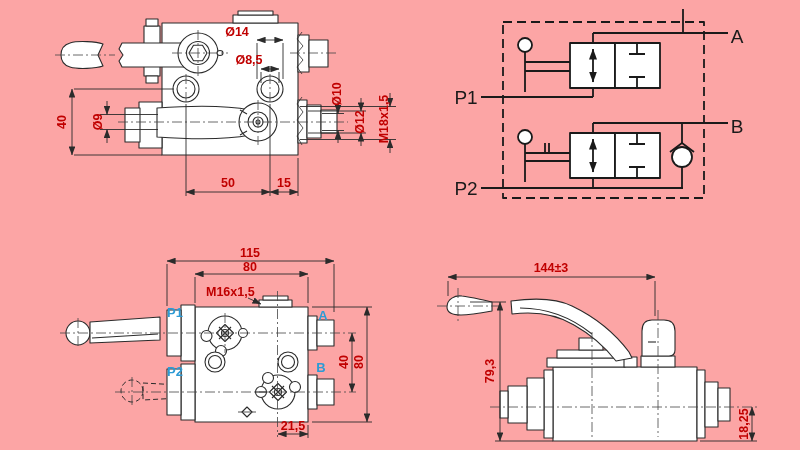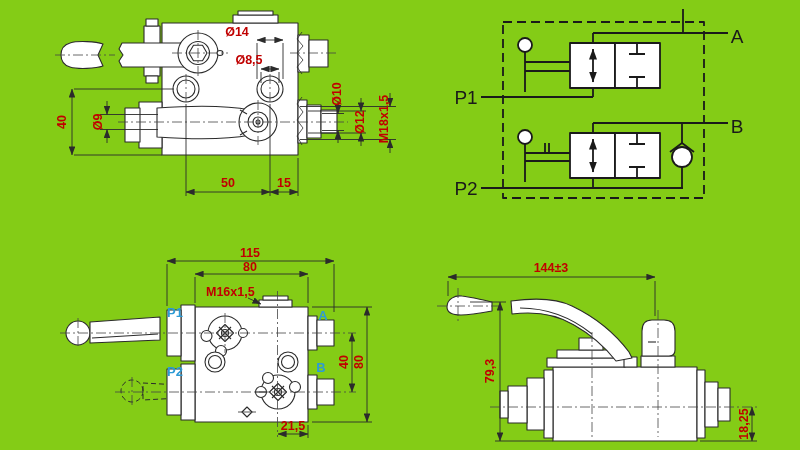--- a/index.html
+++ b/index.html
@@ -1,16 +1,16 @@
 <!DOCTYPE html>
 <html><head>
 <meta charset="utf-8">
 <style>
   html,body{margin:0;padding:0;background:#ffffff;}
-  .sheet{width:800px;height:450px;background:#84cc16;position:relative;overflow:hidden;}
+  .sheet{width:800px;height:450px;background:#fca5a5;position:relative;overflow:hidden;}
   svg{display:block;}
   .ln   {stroke:#2b2b2b;stroke-width:1.1;fill:none;stroke-linejoin:round;}
   .lnw  {stroke:#2b2b2b;stroke-width:1.1;fill:#ffffff;stroke-linejoin:round;}
   .thin {stroke:#2b2b2b;stroke-width:0.8;fill:none;}
   .dimln{stroke:#2b2b2b;stroke-width:0.9;fill:none;}
   .cl   {stroke:#444444;stroke-width:0.8;fill:none;stroke-dasharray:10 3 2 3;}
   .hid  {stroke:#2b2b2b;stroke-width:1;fill:none;stroke-dasharray:5 3;}
   .sch  {stroke:#1a1a1a;stroke-width:1.8;fill:none;stroke-linejoin:round;}
   .schw {stroke:#1a1a1a;stroke-width:1.8;fill:#ffffff;stroke-linejoin:round;}
   .dash {stroke-dasharray:9 5;}

